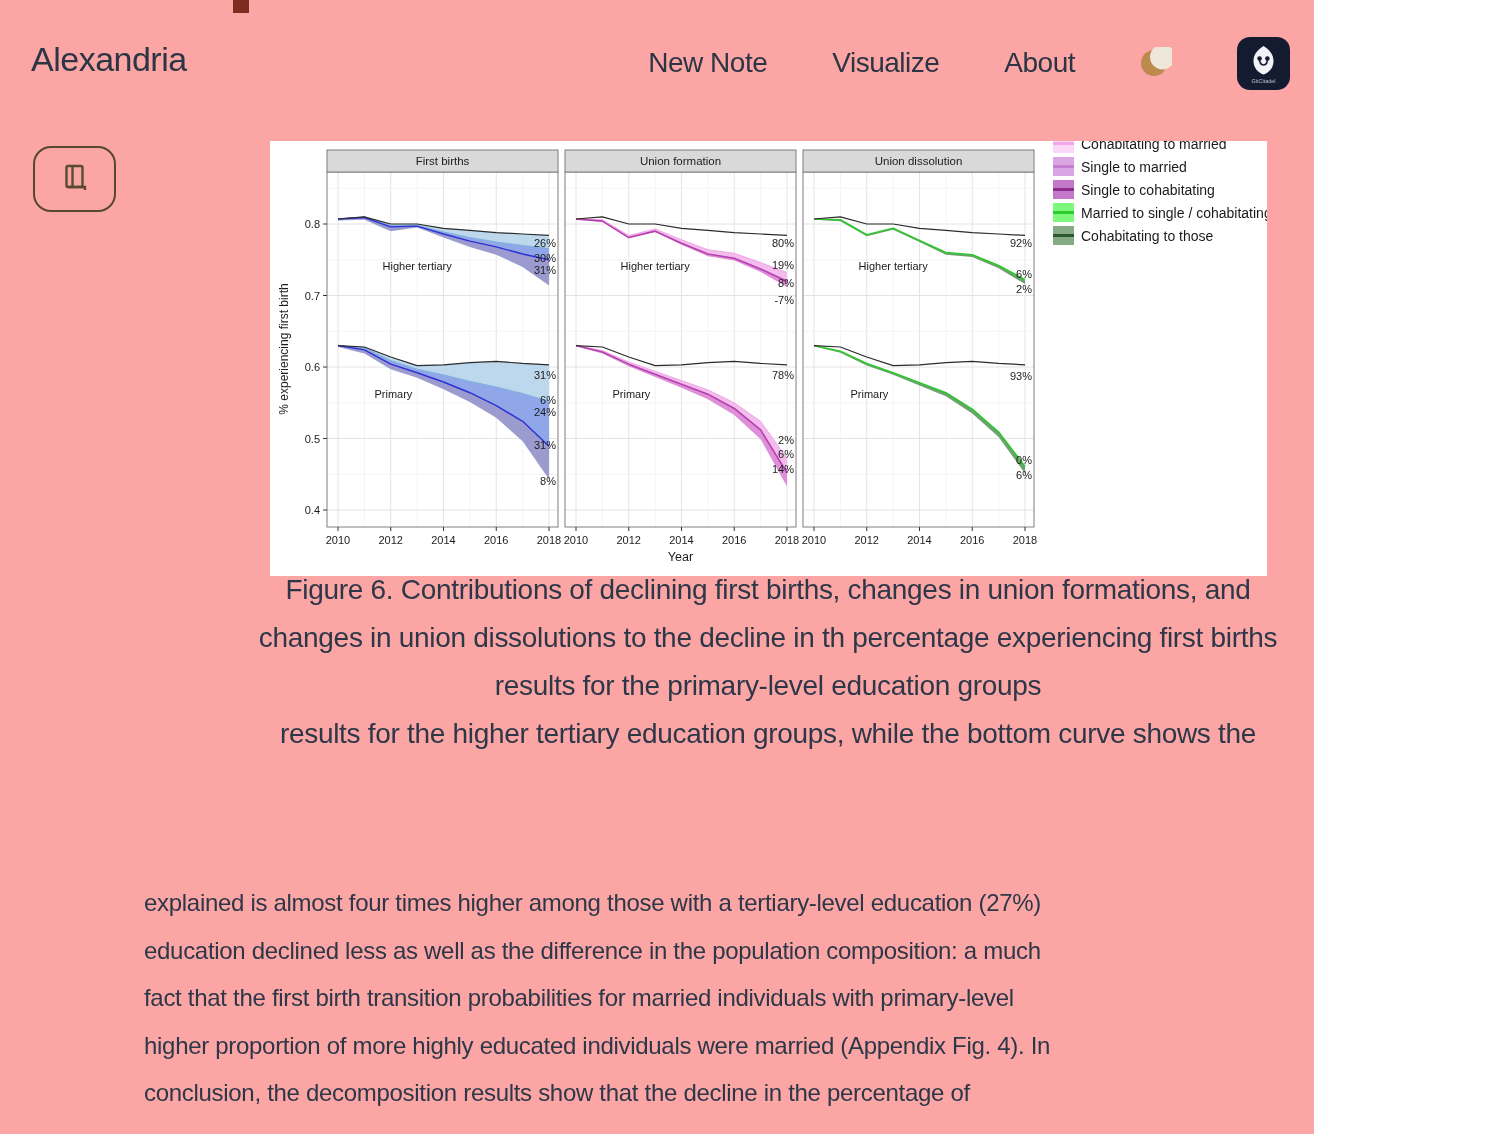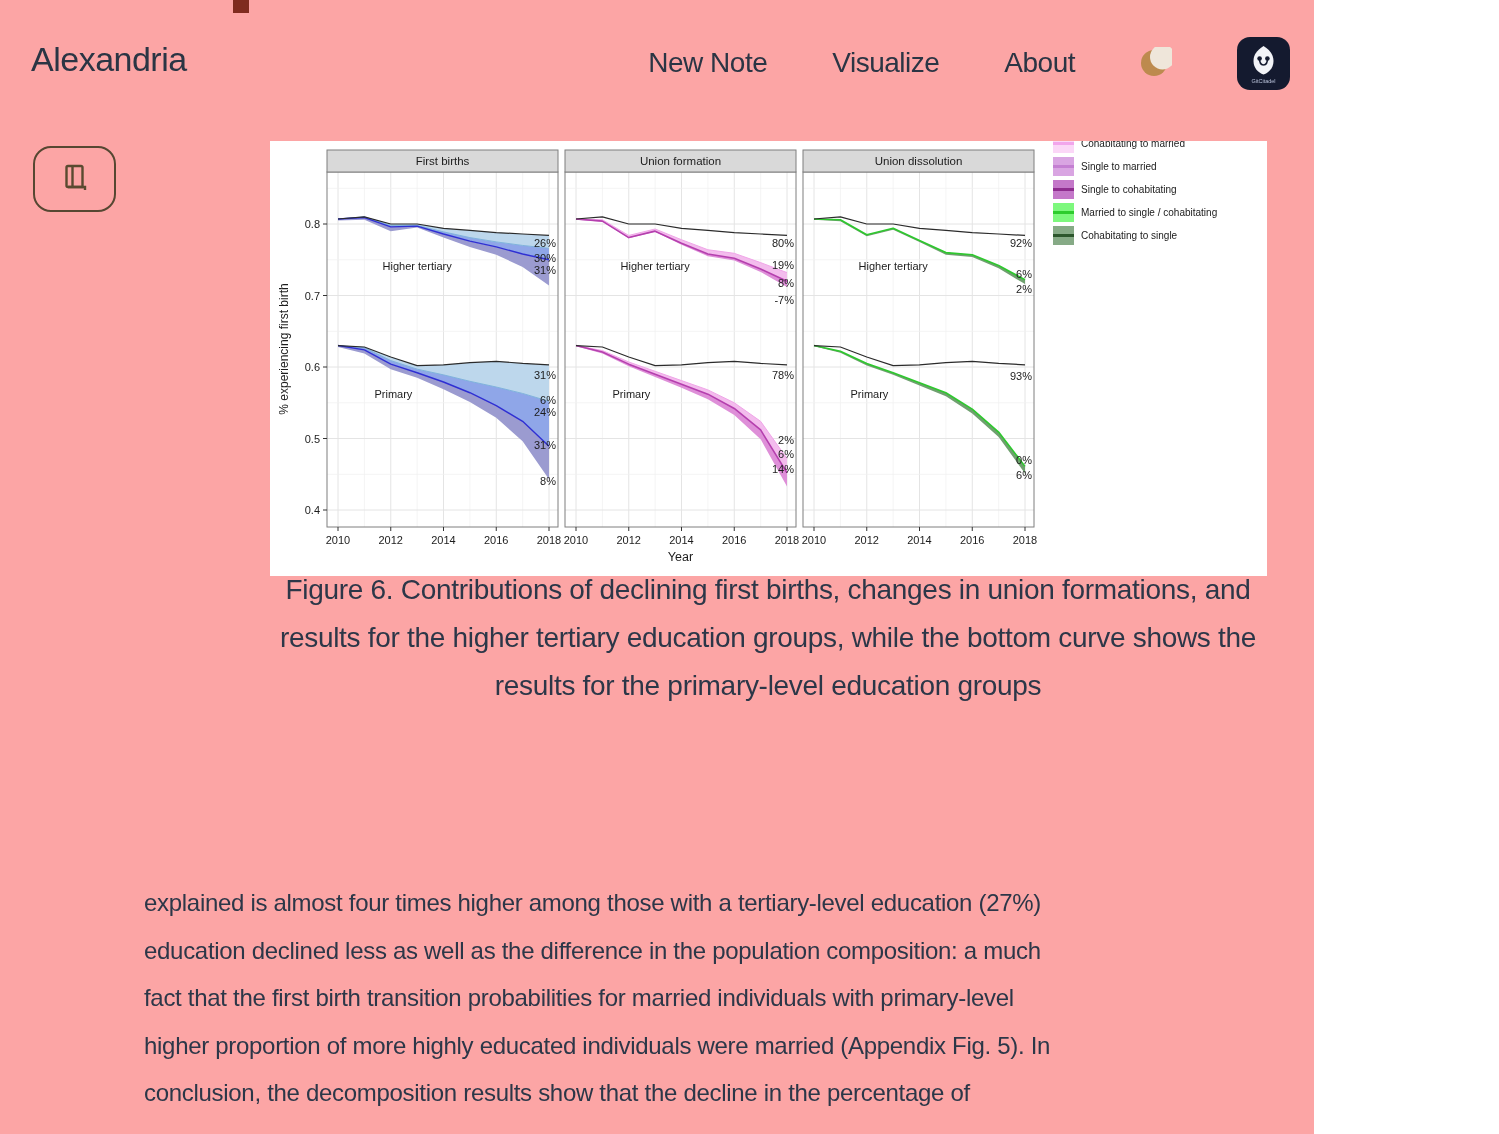--- a/index.html
+++ b/index.html
@@ -18,21 +18,21 @@
 
   .book-btn { position:absolute; left:33px; top:146px; width:83px; height:66px; border:2.5px solid #564732; border-radius:18px; background:transparent; display:flex; align-items:center; justify-content:center; cursor:pointer; }
 
   .figure { position:absolute; left:270px; top:141px; width:997px; height:435px; background:#ffffff; overflow:hidden; }
   .figure svg { position:absolute; left:0; top:0; }
 
   .legend { position:absolute; left:783px; top:-9px; }
   .legend-item { display:flex; align-items:center; height:23px; }
   .swatch { width:21px; height:19px; position:relative; display:inline-block; flex:0 0 21px; }
   .swatch i { position:absolute; left:0; right:0; top:8px; height:2.5px; display:block; }
-  .legend-label { margin-left:7px; font-size:10px; color:#1a1a1a; white-space:nowrap; }
+  .legend-label { margin-left:7px; font-size:14px; color:#1a1a1a; white-space:nowrap; }
 
   .caption { position:absolute; left:144px; top:566px; width:1248px; text-align:center; }
   .caption div { font-size:28px; line-height:48px; color:#2c3748; white-space:nowrap; letter-spacing:-0.3px; }
 
   .bodytext { position:absolute; left:144px; top:879px; width:1270px; }
   .bodytext div { font-size:24px; line-height:47.5px; color:#2c3748; white-space:nowrap; letter-spacing:-0.3px; }
 </style>
 </head>
 <body>
 
@@ -264,32 +264,33 @@
         <div class="legend-item">
           <span class="swatch" style="background: rgb(125, 248, 125);">
             <i style="background: rgb(46, 204, 46);"></i>
           </span>
           <span class="legend-label">Married to single / cohabitating</span>
         </div>
         <div class="legend-item">
           <span class="swatch" style="background: rgb(134, 170, 134);">
             <i style="background: rgb(45, 87, 45);"></i>
           </span>
-          <span class="legend-label">Cohabitating to single</span>
+          <span class="legend-label">Cohabitating to those</span>
         </div>
       </div>
   </div>
 
   <div class="caption">
     <div>Figure 6. Contributions of declining first births, changes in union formations, and</div>
+    <div>changes in union dissolutions to the decline in th percentage experiencing first births</div>
+    <div>results for the primary-level education groups</div>
     <div>results for the higher tertiary education groups, while the bottom curve shows the</div>
-    <div>results for the primary-level education groups</div>
   </div>
 
   <div class="bodytext">
     <div>explained is almost four times higher among those with a tertiary-level education (27%)</div>
     <div>education declined less as well as the difference in the population composition: a much</div>
     <div>fact that the first birth transition probabilities for married individuals with primary-level</div>
-    <div>higher proportion of more highly educated individuals were married (Appendix Fig. 5). In</div>
+    <div>higher proportion of more highly educated individuals were married (Appendix Fig. 4). In</div>
     <div>conclusion, the decomposition results show that the decline in the percentage of</div>
   </div>
 
 </div>
 
 </body></html>

